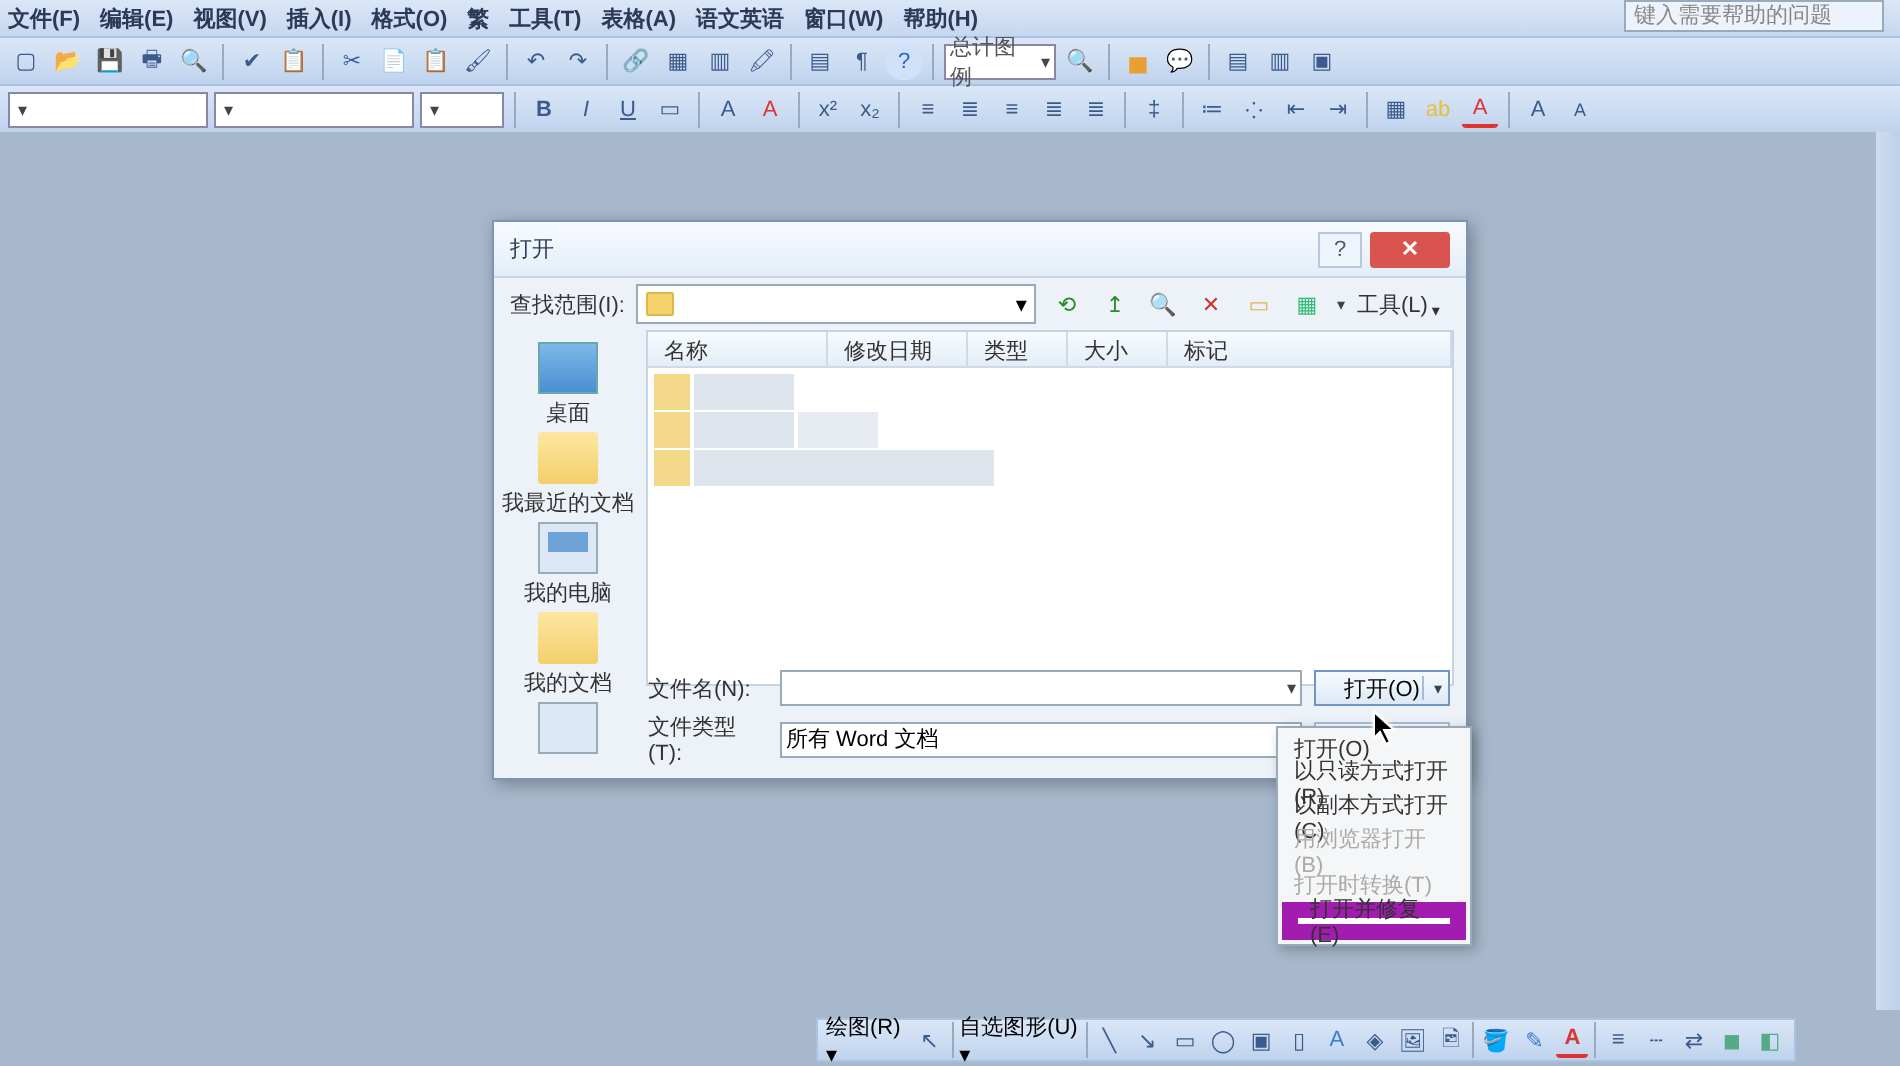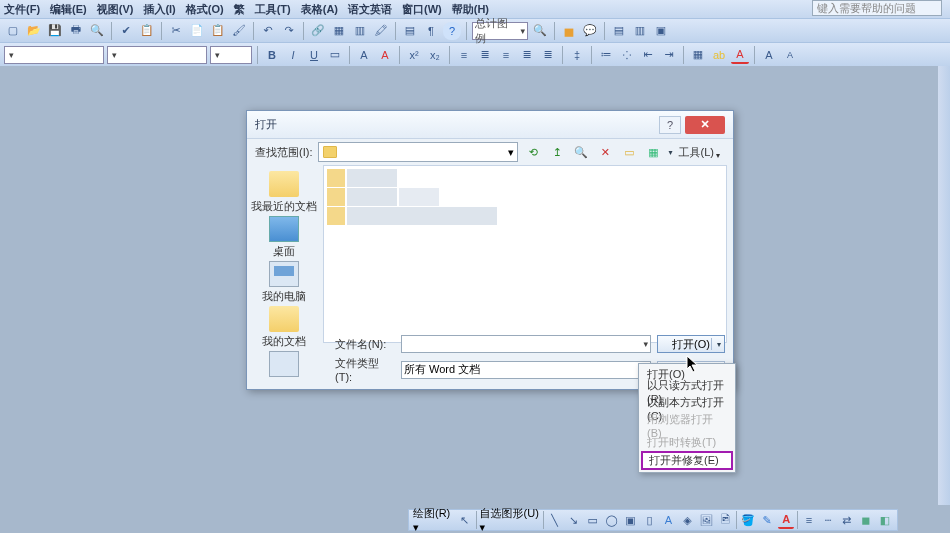--- a/index.html
+++ b/index.html
@@ -58,35 +58,35 @@
 .dlg-list { flex: 1; background: #fff; border: 1px solid #c6d4e6; margin: 0 6px 0 2px; }
 .list-hdr { height: 18px; background: linear-gradient(#f7fbff, #e4edf7); border-bottom: 1px solid #d0dae6; display: flex; }
 .list-hdr div { padding: 2px 8px; border-right: 1px solid #d0dae6; color: #333; }
 .list-rows { padding: 2px; }
 .blur-row { height: 18px; margin: 1px; display: flex; gap: 2px; }
 .blur-cell { background: #dde4ec; }
 .blur-row .c1 { width: 18px; background:#f4d88a; }
 .blur-row .c2 { width: 50px; }
 .blur-row .c3 { width: 40px; background:#e6ebf2; }
 
-.dlg-bottom { position: absolute; left: 88px; right: 8px; bottom: 6px; }
+.dlg-bottom { position: absolute; left: 77px; right: 8px; bottom: 6px; }
 .dlg-row { display: flex; align-items: center; gap: 6px; margin-top: 3px; }
 .dlg-row .lbl { width: 60px; color: #333; }
 .dlg-input { flex: 1; height: 18px; border: 1px solid #9ab; background: #fff; display: flex; align-items: center; justify-content: space-between; padding: 0 2px; }
 .dlg-input .arrow { color: #444; font-size: 9px; }
 .dlg-open-btn { width: 68px; height: 18px; border: 1px solid #6f94c2; background: linear-gradient(#f7fbff, #dde8f5); display: flex; align-items: center; justify-content: center; color: #000; position: relative; }
 .dlg-open-btn.split::after { content:''; position:absolute; right:12px; top:2px; bottom:2px; width:1px; background:#a8bcd6; }
 .dlg-open-btn .sarrow { position:absolute; right:3px; font-size:8px; color:#345; }
 .dlg-cancel-btn { width: 68px; height: 18px; border: 1px solid #a8bcd6; background: linear-gradient(#f7fbff, #e4edf7); display: flex; align-items: center; justify-content: center; color: #888; }
 
 
 .open-menu { position: absolute; left: 638px; top: 363px; width: 98px; background: #f4f6f8; border: 1px solid #9ab; box-shadow: 2px 2px 6px rgba(0,0,0,.25); padding: 2px; z-index: 50; }
 .open-menu .mi { height: 17px; display: flex; align-items: center; padding: 0 6px; color: #333; }
 .open-menu .mi.disabled { color: #aaa; }
-.open-menu .mi.hl { border: 2px solid #a21caf; background: #fff; height: 19px; }
+.open-menu .mi.hl { border: 8px solid #a21caf; background: #fff; height: 19px; }
 
 
 .cursor { position: absolute; left: 686px; top: 355px; width: 14px; height: 18px; z-index: 60; pointer-events: none; }
 .cursor svg { filter: drop-shadow(0 0 1px #fff); }
 
 
 .draw-bar { position: absolute; bottom: 2px; left: 408px; width: 490px; height: 22px; background: linear-gradient(#dbe7f8, #bfd3ed); border: 1px solid #aac3e2; display: flex; align-items: center; padding: 0 4px; gap: 3px; }
 .draw-bar .sep { width:1px; height:18px; background:#9ab; }
 
 
@@ -268,41 +268,48 @@
     <span style="font-size:8px;color:#345">▾</span>
     <span class="dlg-tools">
         <span>工具(L)</span> 
         <span style="font-size:8px">▾</span>
       </span>
   </div>
 
   <div class="dlg-body">
     <div class="dlg-places">
       <div class="place">
+          <div class="ico ico-desktop"></div>
+          <span>桌面</span>
+        </div>
+      <div class="place">
           <div class="ico ico-recent"></div>
           <span>我最近的文档</span>
         </div>
       <div class="place">
-          <div class="ico ico-desktop"></div>
-          <span>桌面</span>
-        </div>
-      <div class="place">
           <div class="ico ico-comp"></div>
           <span>我的电脑</span>
         </div>
       <div class="place">
           <div class="ico ico-docs"></div>
           <span>我的文档</span>
         </div>
       <div class="place">
           <div class="ico ico-net"></div>
           <span></span>
         </div>
     </div>
     <div class="dlg-list">
+      <div class="list-hdr">
+        <div style="width:90px">名称</div>
+        <div style="width:70px">修改日期</div>
+        <div style="width:50px">类型</div>
+        <div style="width:50px">大小</div>
+        <div style="flex:1">标记</div>
+      </div>
       <div class="list-rows">
         <div class="blur-row">
             <div class="blur-cell c1"></div>
             <div class="blur-cell c2"></div>
           </div>
         <div class="blur-row">
             <div class="blur-cell c1"></div>
             <div class="blur-cell c2"></div>
             <div class="blur-cell c3"></div>
           </div>

